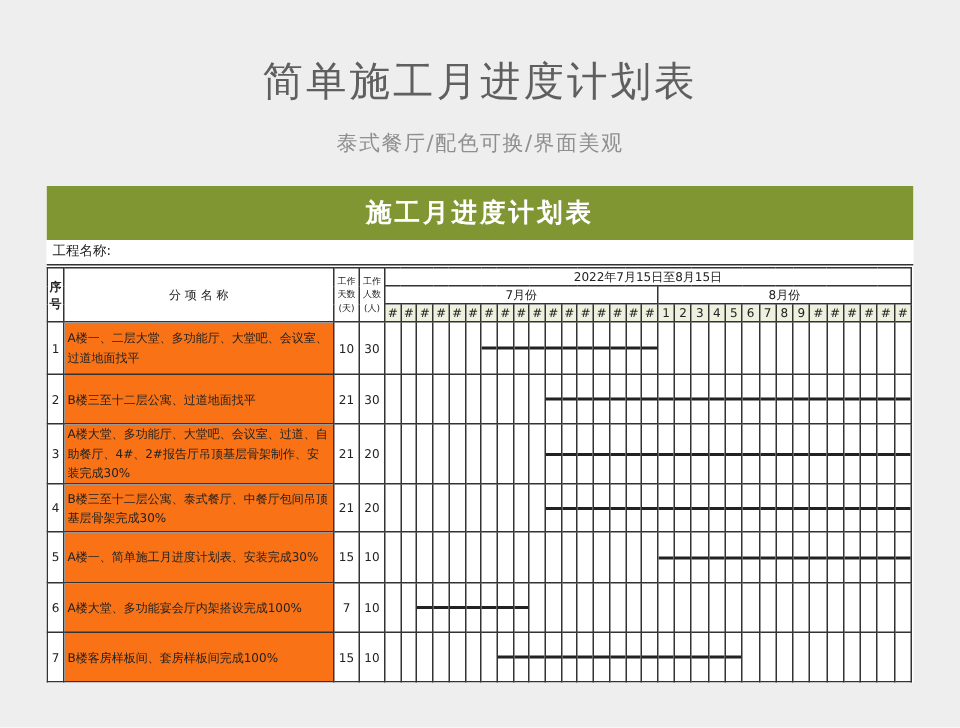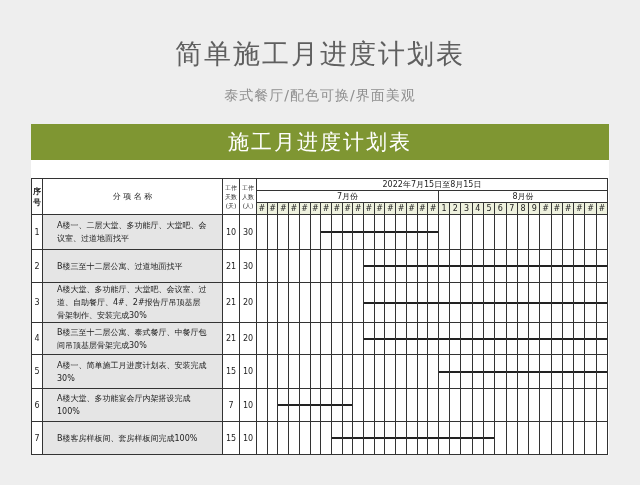--- a/index.html
+++ b/index.html
@@ -16,49 +16,50 @@
   .sub-title {
     position:absolute; left:0; top:87px; width:640px; text-align:center;
     font-size:14px; color:#8f8f8f; letter-spacing:1px;
   }
   .panel {
     position:absolute; left:31px; top:124px; width:578px; height:331px;
     background:#ffffff; overflow:hidden;
   }
   .banner {
     height:36px; background:#7f9632; color:#ffffff; text-align:center;
-    font-size:21px; font-weight:normal; line-height:36px; letter-spacing:2px;
+    font-size:17px; font-weight:bold; line-height:36px; letter-spacing:2px;
   }
   .project {
     height:16px; font-size:9px; line-height:16px; padding-left:4px; color:#222;
     border-bottom:1px solid #333;
   }
   table.grid {
     border-collapse:collapse; table-layout:fixed; position:absolute; left:0; top:54px;
   }
   table.grid td {
     border:1px solid #333; padding:0; font-size:8px; color:#222; overflow:hidden;
   }
   .hdr-cell { text-align:center; vertical-align:middle; }
   .hdr-small { font-size:6px; line-height:9px; text-align:center; }
   .day { background:#eef1de; text-align:center; font-size:7px; height:11px; line-height:11px; }
   .idx { text-align:center; font-size:8px; }
-  .name { background:#e5e5e5; font-size:8px; line-height:13px; padding:0 14px !important; vertical-align:middle; }
+  .name { background:#f97316; font-size:8px; line-height:13px; padding:0 2px !important; vertical-align:middle; }
   .num { text-align:center; font-size:9px; }
   .gcell { position:relative; }
   .bar { position:absolute; height:2px; background:#222; top:50%; margin-top:-1px; }
 </style>
 </head>
 <body>
 
 <div class="main-title">简单施工月进度计划表</div>
 <div class="sub-title">泰式餐厅/配色可换/界面美观</div>
 
 <div class="panel">
   <div class="banner">施工月进度计划表</div>
+  <div class="project">工程名称:</div>
 
   <table class="grid" id="grid">
     <colgroup id="cols">
         <col style="width: 11px;">
         <col style="width: 180px;">
         <col style="width: 17px;">
         <col style="width: 17px;">
         <col style="width: 10.71px;">
         <col style="width: 10.71px;">
         <col style="width: 10.71px;">

